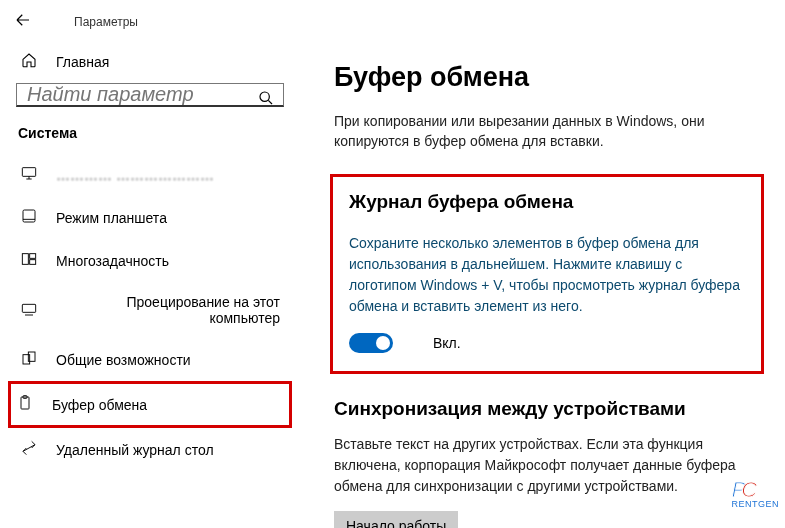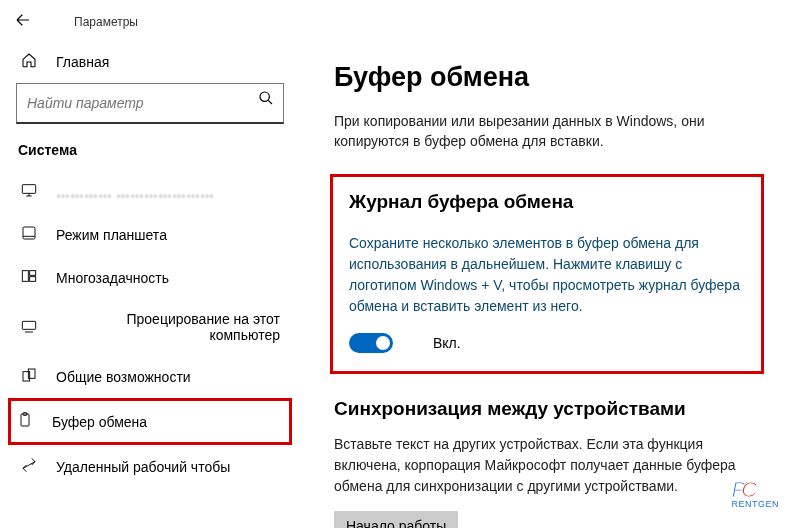--- a/index.html
+++ b/index.html
@@ -46,25 +46,25 @@
     font-size: 14px;
     cursor: pointer;
   }
   .home-row .ico { width: 18px; text-align:center; font-size:15px; }
   .search-wrap {
     position: relative;
     margin: 2px 2px 14px 2px;
   }
   .search-input {
     width: 100%;
-    height: 41px;
+    height: 24px;
     border: 1px solid #777;
     border-bottom: 2px solid #333;
     padding: 0 34px 0 10px;
-    font-size: 14px;
+    font-size: 20px;
     font-style: italic;
     color: #666;
     background: #fff;
     outline: none;
   }
   .search-icon {
     position: absolute;
     right: 10px;
     top: 7px;
     font-size: 15px;
@@ -281,21 +281,21 @@
         </span>
         <span>Буфер обмена</span>
       </div>
 
       <div class="nav-item">
         <span class="ico">
           <svg width="16" height="16" viewBox="0 0 24 24" fill="none" stroke="#000" stroke-width="1.4">
               <path d="M8 12l-5 5 5 5M16 2l5 5-5 5M3 17L21 7"></path>
             </svg>
         </span>
-        <span>Удаленный рабочий чтобы</span>
+        <span>Удаленный журнал стол</span>
       </div>
     </div>
   </div>
 
   <div class="content">
     <div class="page-title">Буфер обмена</div>
     <div class="page-desc">При копировании или вырезании данных в Windows, они копируются в буфер обмена для вставки.</div>
 
     <div class="section-box">
       <div class="section-title">Журнал буфера обмена</div>

